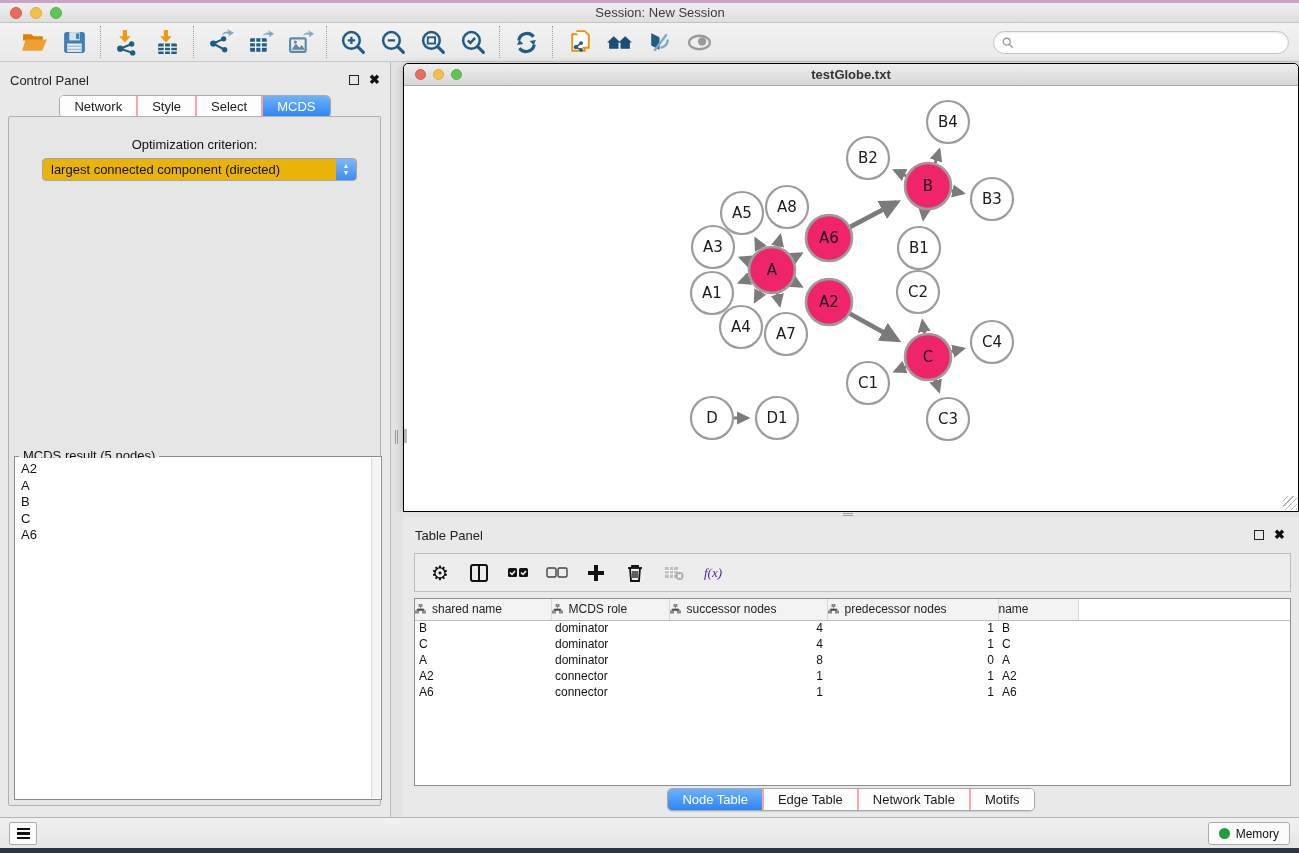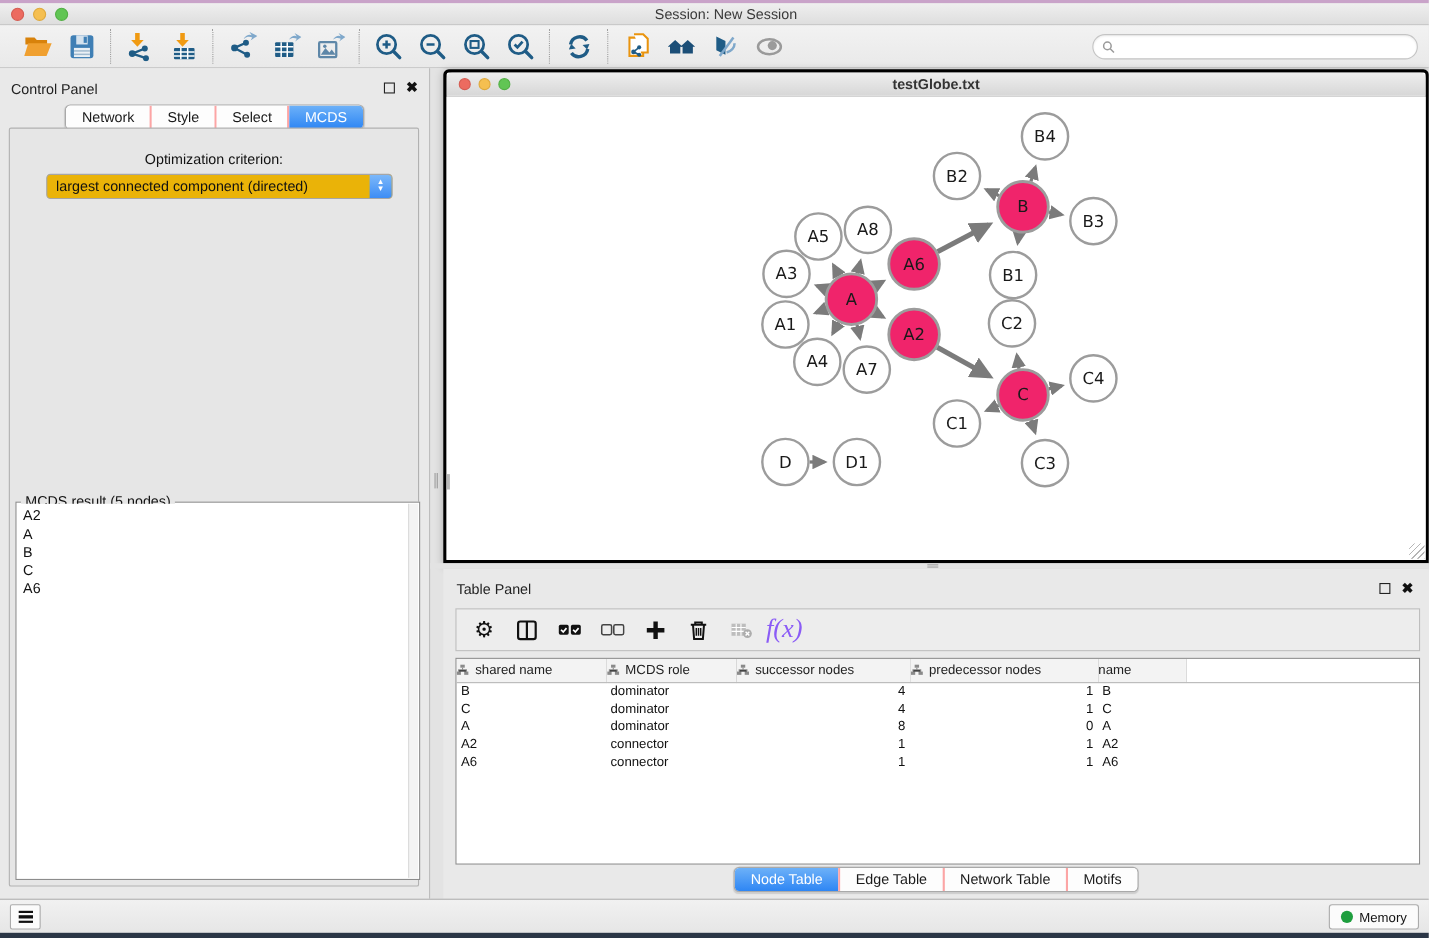--- a/index.html
+++ b/index.html
@@ -61,21 +61,21 @@
 
   .mcds-fieldset { position:absolute; left:14px; top:394px; width:368px; height:344px;
     border:1px solid #8C8C8C; background:#fff; }
   .mcds-legend { position:absolute; top:-9px; left:4px; background:#E6E6E6; padding:0 4px; font-size:13px; color:#111; }
   .mcds-list { position:absolute; inset:1px 10px 1px 1px; background:#fff; overflow:hidden; padding-top:3px; }
   .mcds-item { font-size:13px; color:#111; padding-left:5px; line-height:16.5px; cursor:default; }
   .mcds-scroll { position:absolute; top:1px; bottom:1px; right:1px; width:9px; background:#F4F4F4; border-left:1px solid #DADADA; cursor:pointer;}
 
   
   .net-window { position:absolute; left:403px; top:63px; width:896px; height:449px;
-    border:3px solid #000000; border-radius:5px 5px 0 0; background:#fff;
+    border:1px solid #000000; border-radius:5px 5px 0 0; background:#fff;
     box-shadow:0 2px 8px rgba(0,0,0,.25); }
   .net-titlebar { position:relative; height:22px; background:linear-gradient(#EEEEEE,#D7D7D7);
     border-bottom:1px solid #A8A8A8; border-radius:5px 5px 0 0; display:flex; align-items:center; }
   .net-titlebar .tl { position:absolute; left:11px; top:5px; display:flex; gap:7px; }
   .net-titlebar .dot { width:11px; height:11px; }
   .net-title { width:100%; text-align:center; font-size:13px; font-weight:bold; color:#333; }
   .net-canvas { position:absolute; top:22px; left:0; right:0; bottom:0; background:#fff; overflow:hidden; }
   .net-canvas svg.graph { position:absolute; left:0; top:0; }
   .resize-grip { position:absolute; right:1px; bottom:1px; width:14px; height:14px; cursor:nwse-resize;
     background:repeating-linear-gradient(135deg, transparent 0 3px, #B5B5B5 3px 4px); }
@@ -88,21 +88,21 @@
   .v-divider .grip { position:absolute; top:368px; left:4px; width:3px; height:14px;
     border-left:1px solid #9D9D9D; border-right:1px solid #9D9D9D; }
 
   
   .table-panel { position:absolute; left:403px; top:517px; width:896px; height:300px; background:#E9E9E9; }
   .tp-toolbar { position:absolute; top:36px; left:11px; width:877px; height:39px;
     background:#EDEDED; border:1px solid #BEBEBE; display:flex; align-items:center; gap:17px; padding-left:14px; }
   .tp-ic { display:flex; align-items:center; justify-content:center; width:22px; height:24px; cursor:pointer; }
   .tp-ic.disabled { cursor:default; }
   .gear-glyph { font-size:20px; color:#111; line-height:20px; }
-  .fx-glyph { font-family:"Liberation Serif", serif; font-style:italic; font-size:24px; color:#8b5cf6; }
+  .fx-glyph { font-family:"Liberation Serif", serif; font-style:italic; font-size:13px; color:#4c1d95; }
 
   .data-table { position:absolute; top:81px; left:11px; width:877px; height:188px;
     background:#fff; border:1px solid #8E8E8E; overflow:hidden; }
   table.grid { border-collapse:collapse; width:100%; table-layout:fixed; }
   table.grid th { height:21px; background:#F3F3F3; border-bottom:1px solid #BDBDBD; border-right:1px solid #D8D8D8;
     font-size:12px; font-weight:normal; color:#222; text-align:center; position:relative; }
   table.grid th.filler { background:#fff; border-right:none; }
   table.grid td { font-size:12px; color:#111; height:16px; padding:0 4px; white-space:nowrap; overflow:hidden; }
   td.num { text-align:right; padding-right:12px; }
   td.txt { text-align:left; padding-left:7px; }

